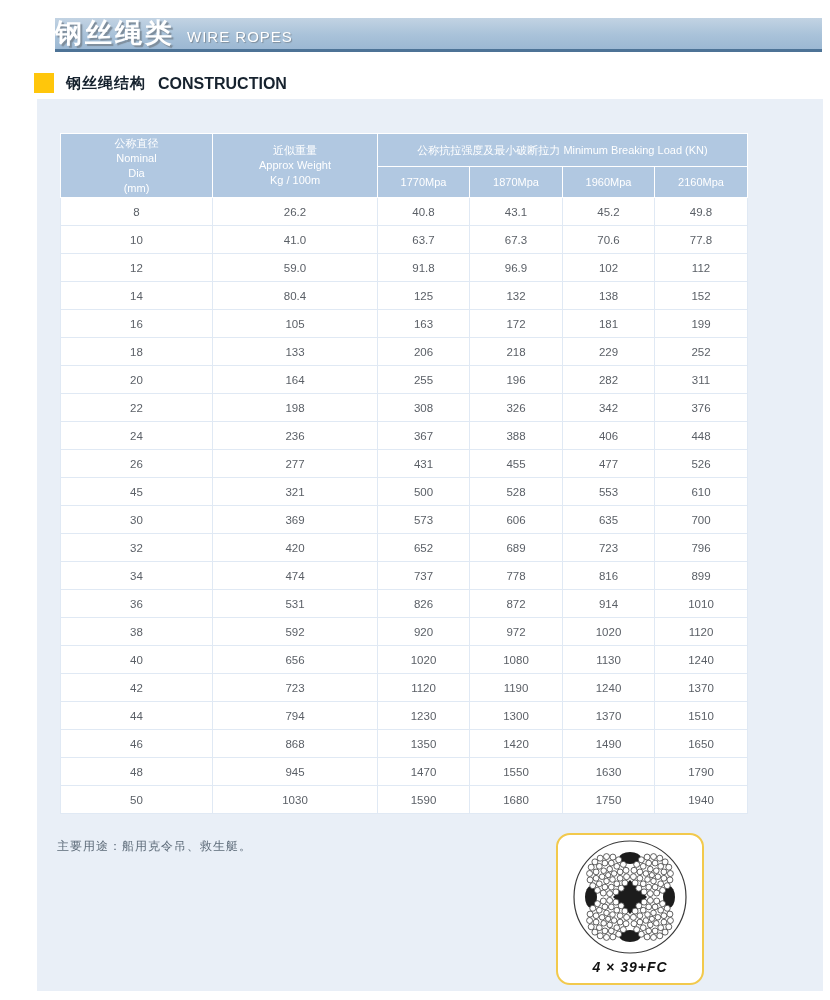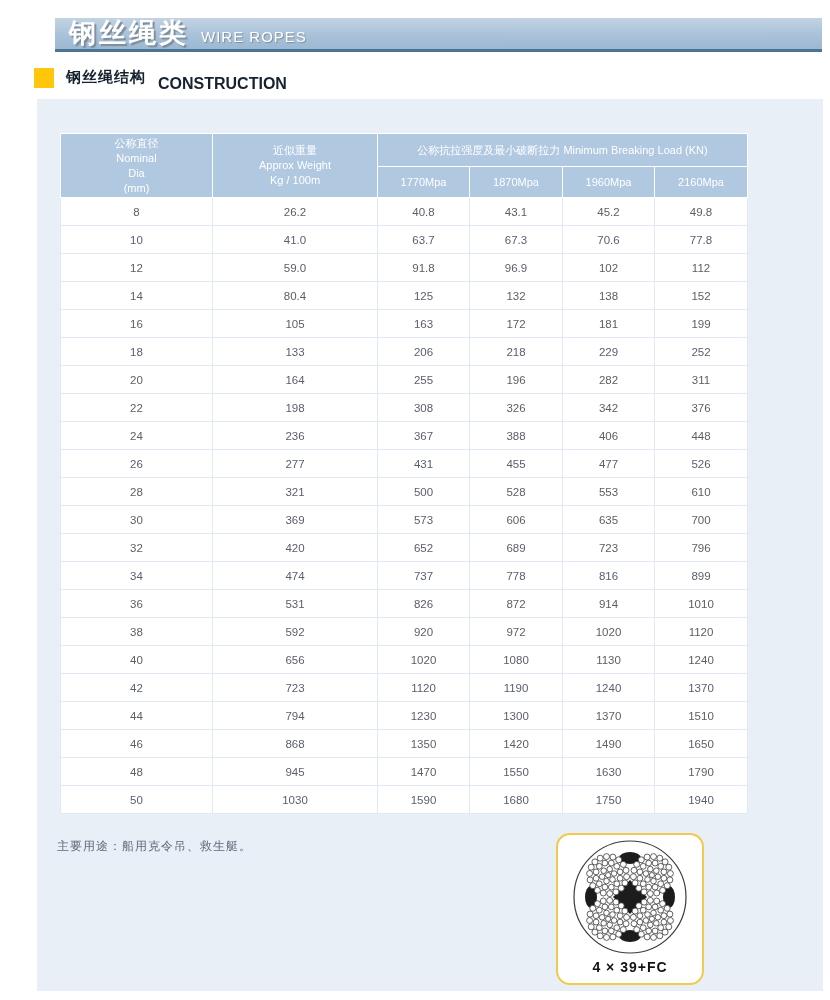--- a/index.html
+++ b/index.html
@@ -5,33 +5,33 @@
   html,body{margin:0;padding:0;}
   body{
     width:830px;height:1000px;position:relative;background:#ffffff;
     font-family:"Liberation Sans","DejaVu Sans",sans-serif;overflow:hidden;
   }
   
   .title-band{
     position:absolute;left:55px;top:18px;width:767px;height:34px;
     background:linear-gradient(180deg,#c2d3e3 0%,#a9c2d9 55%,#9cb8d3 100%);
     border-bottom:3px solid #4d7396;
-    display:flex;align-items:center;gap:12px;padding-left:14px;box-sizing:border-box;
+    display:flex;align-items:center;gap:12px;box-sizing:border-box;
   }
   .title-zh{
     font-size:27px;font-weight:bold;color:#ffffff;letter-spacing:3px;
     text-shadow:2px 2px 1px #7e8d9b;line-height:1;
   }
   .title-en{
     font-size:15px;font-weight:normal;color:#ffffff;letter-spacing:1px;
     text-shadow:1px 1px 1px #7e8d9b;line-height:1;margin-top:6px;
   }
   
   .section-row{
-    position:absolute;left:34px;top:68px;display:flex;align-items:flex-start;gap:12px;
+    position:absolute;left:34px;top:68px;display:flex;align-items:flex-end;gap:12px;
   }
   .section-square{width:20px;height:20px;background:#ffc60b;}
   .section-zh{font-size:15px;font-weight:bold;color:#16222e;letter-spacing:1px;}
   .section-en{font-size:16px;font-weight:bold;color:#16222e;margin-top:7px;}
   
   .panel{
     position:absolute;left:37px;top:99px;width:786px;height:892px;
     background:#e9eff7;
   }
   
@@ -53,21 +53,21 @@
     position:absolute;left:57px;top:838px;font-size:12px;color:#5d6b79;letter-spacing:1px;
   }
   
   .rope-card{
     position:absolute;left:556px;top:833px;width:148px;height:152px;
     background:#ffffff;border:2px solid #f2c94c;border-radius:14px;
     box-sizing:border-box;display:flex;flex-direction:column;align-items:center;
     justify-content:flex-start;padding-top:4px;
   }
   .rope-label{
-    font-size:14px;font-weight:bold;color:#111111;margin-top:-2px;letter-spacing:1px;
+    font-size:14px;font-weight:bold;color:#111111;margin-top:-2px;letter-spacing:1px;font-style:italic;
   }
 </style>
 </head>
 <body>
 
 <div class="title-band">
   <span class="title-zh">钢丝绳类</span>
   <span class="title-en">WIRE ROPES</span>
 </div>
 
@@ -186,21 +186,21 @@
         </tr>
         <tr>
           <td>26</td>
           <td>277</td>
           <td>431</td>
           <td>455</td>
           <td>477</td>
           <td>526</td>
         </tr>
         <tr>
-          <td>28</td>
+          <td>45</td>
           <td>321</td>
           <td>500</td>
           <td>528</td>
           <td>553</td>
           <td>610</td>
         </tr>
         <tr>
           <td>30</td>
           <td>369</td>
           <td>573</td>

